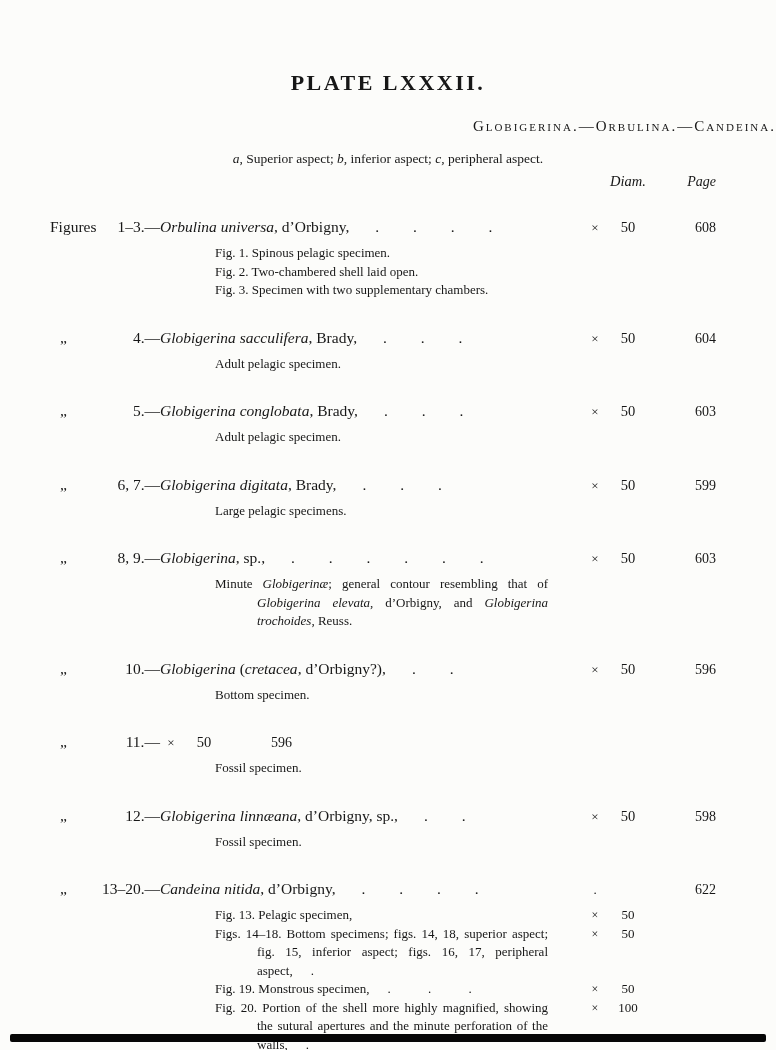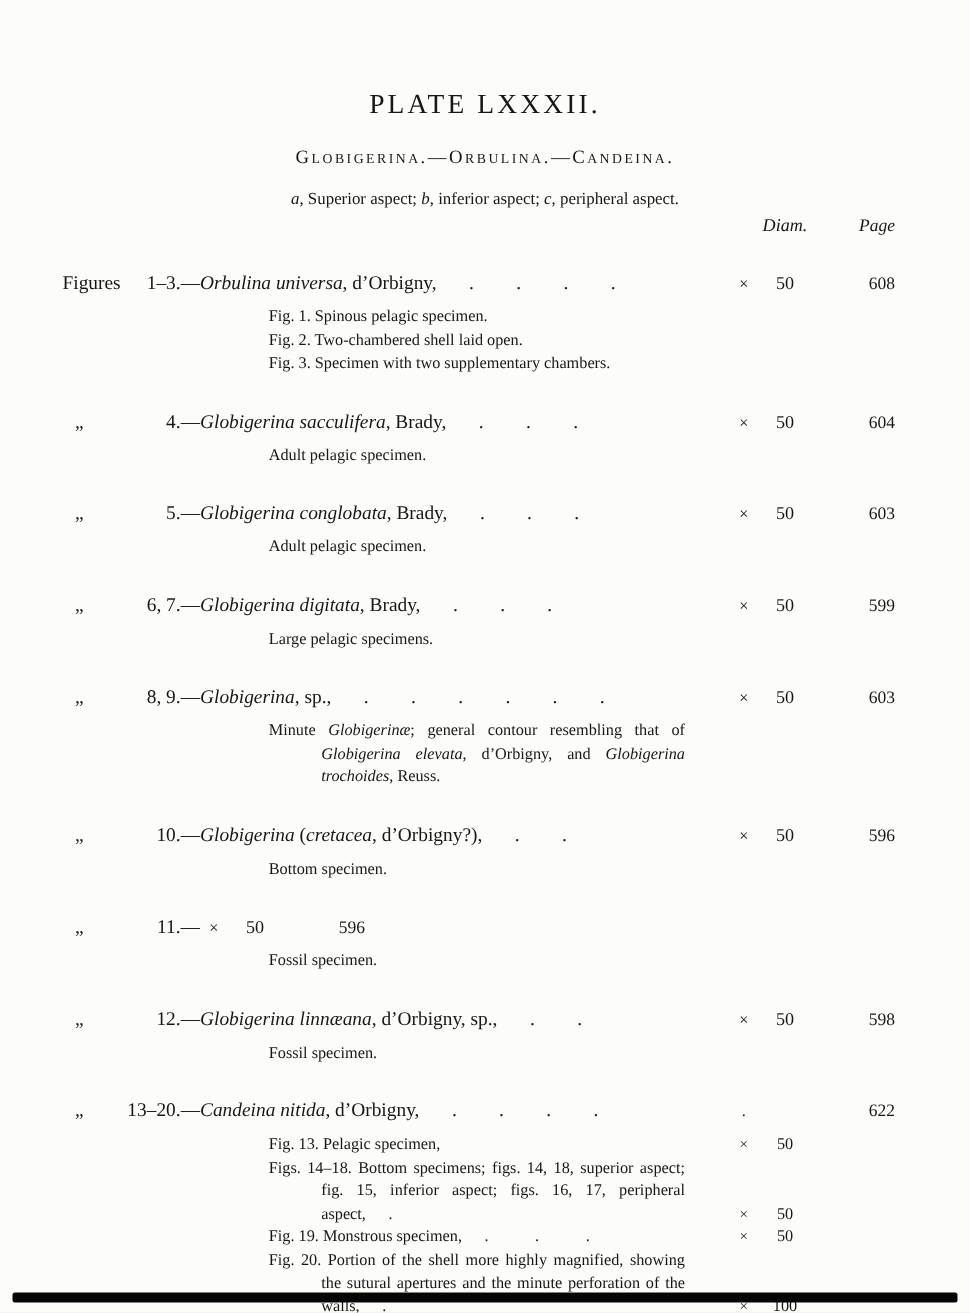--- a/index.html
+++ b/index.html
@@ -1,37 +1,37 @@
 <!DOCTYPE html>
 <html><head>
 <meta charset="utf-8">
 <style>
   * { margin:0; padding:0; box-sizing:border-box; }
   html,body { width:776px; }
   body { background:#dddcd6; font-family:"Liberation Serif","DejaVu Serif",serif; }
   .page { position:relative; width:776px; height:1050px; margin:0 auto; background:#fcfcfa; color:#171717; overflow:hidden; }
-  .title { text-align:center; padding-top:70px; font-size:22px; letter-spacing:2.5px; font-weight:normal; }
-  .subtitle { text-align:center; margin-top:22px; font-size:15px; font-variant:small-caps; letter-spacing:2px; }
+  .title { text-align:center; padding-top:70px; font-size:22px; letter-spacing:2.5px; font-weight:bold; }
+  .subtitle { text-align:right; margin-top:22px; font-size:15px; font-variant:small-caps; letter-spacing:2px; }
   .aspect { text-align:center; margin-top:16px; font-size:13.5px; }
   .row { display:flex; padding:0 60px 0 50px; }
   .col-heads { margin-top:6px; font-size:12.5px; align-items:baseline;font-style:italic; }
   .col-heads .spacer { flex:1; }
   .entries { margin-top:26px; }
   .entry { margin-bottom:27px; }
   .entry-line { display:flex; align-items:baseline; font-size:15.5px; line-height:21px; }
   .e-label { width:110px; flex:none; display:flex; justify-content:space-between; }
   .e-lead.dit { margin-left:10px; }
   .e-main { flex:1; white-space:nowrap; overflow:hidden; }
   .it { font-style:italic; }
   .dots { word-spacing:30px; margin-left:26px; }
   .e-times { width:22px; flex:none; text-align:center; font-size:13px; }
   .e-diam { width:44px; flex:none; text-align:center; font-size:14.5px; }
   .e-page { width:66px; flex:none; text-align:right; font-size:14px; }
   .notes { margin-left:215px; margin-right:60px; margin-top:6px; font-size:13px; line-height:18.5px; }
-  .note-row { display:flex; align-items:flex-end; }
+  .note-row { display:flex; }
   .n-text { flex:1; padding-right:36px; padding-left:42px; text-indent:-42px; }
   .n-text.just { text-align:justify; }
   .notes .e-times { font-size:12px; line-height:18.5px; }
   .notes .e-diam { font-size:13px; line-height:18.5px; }
   .notes .dots { word-spacing:34px; margin-left:18px; }
   .scan-bar { position:absolute; left:10px; right:10px; bottom:8px; height:8px; background:#060606; border-radius:2px; }
 </style>
 </head>
 <body>
 

